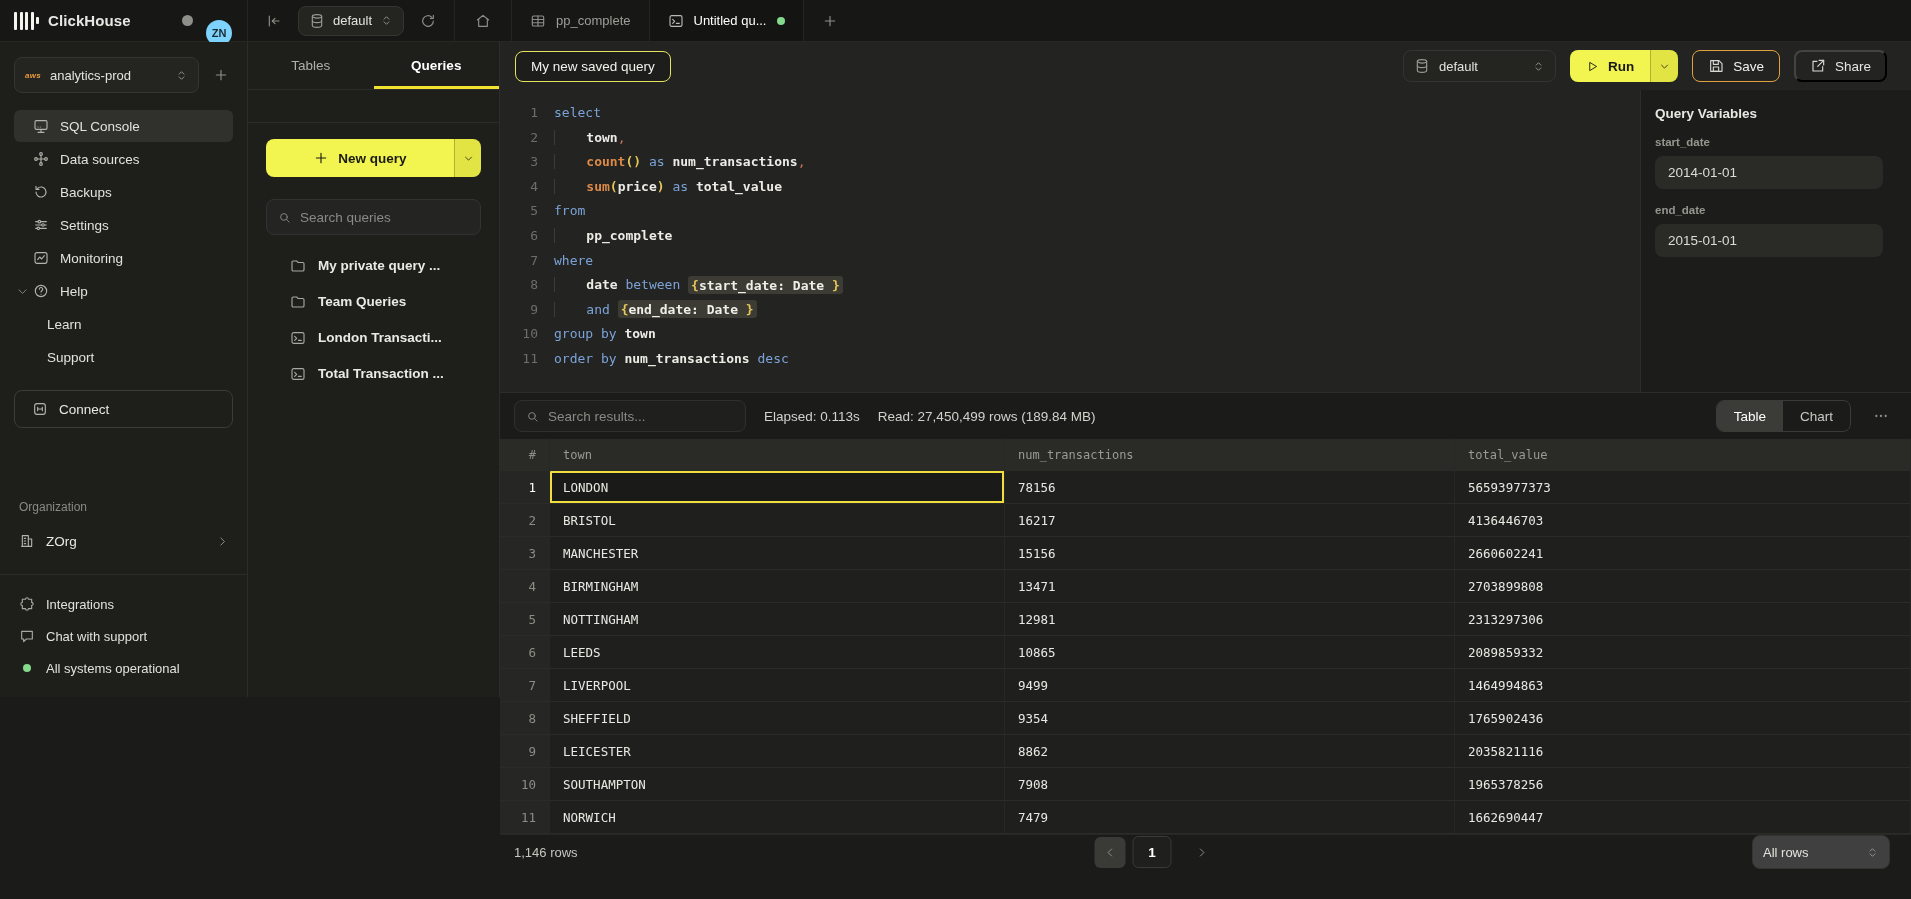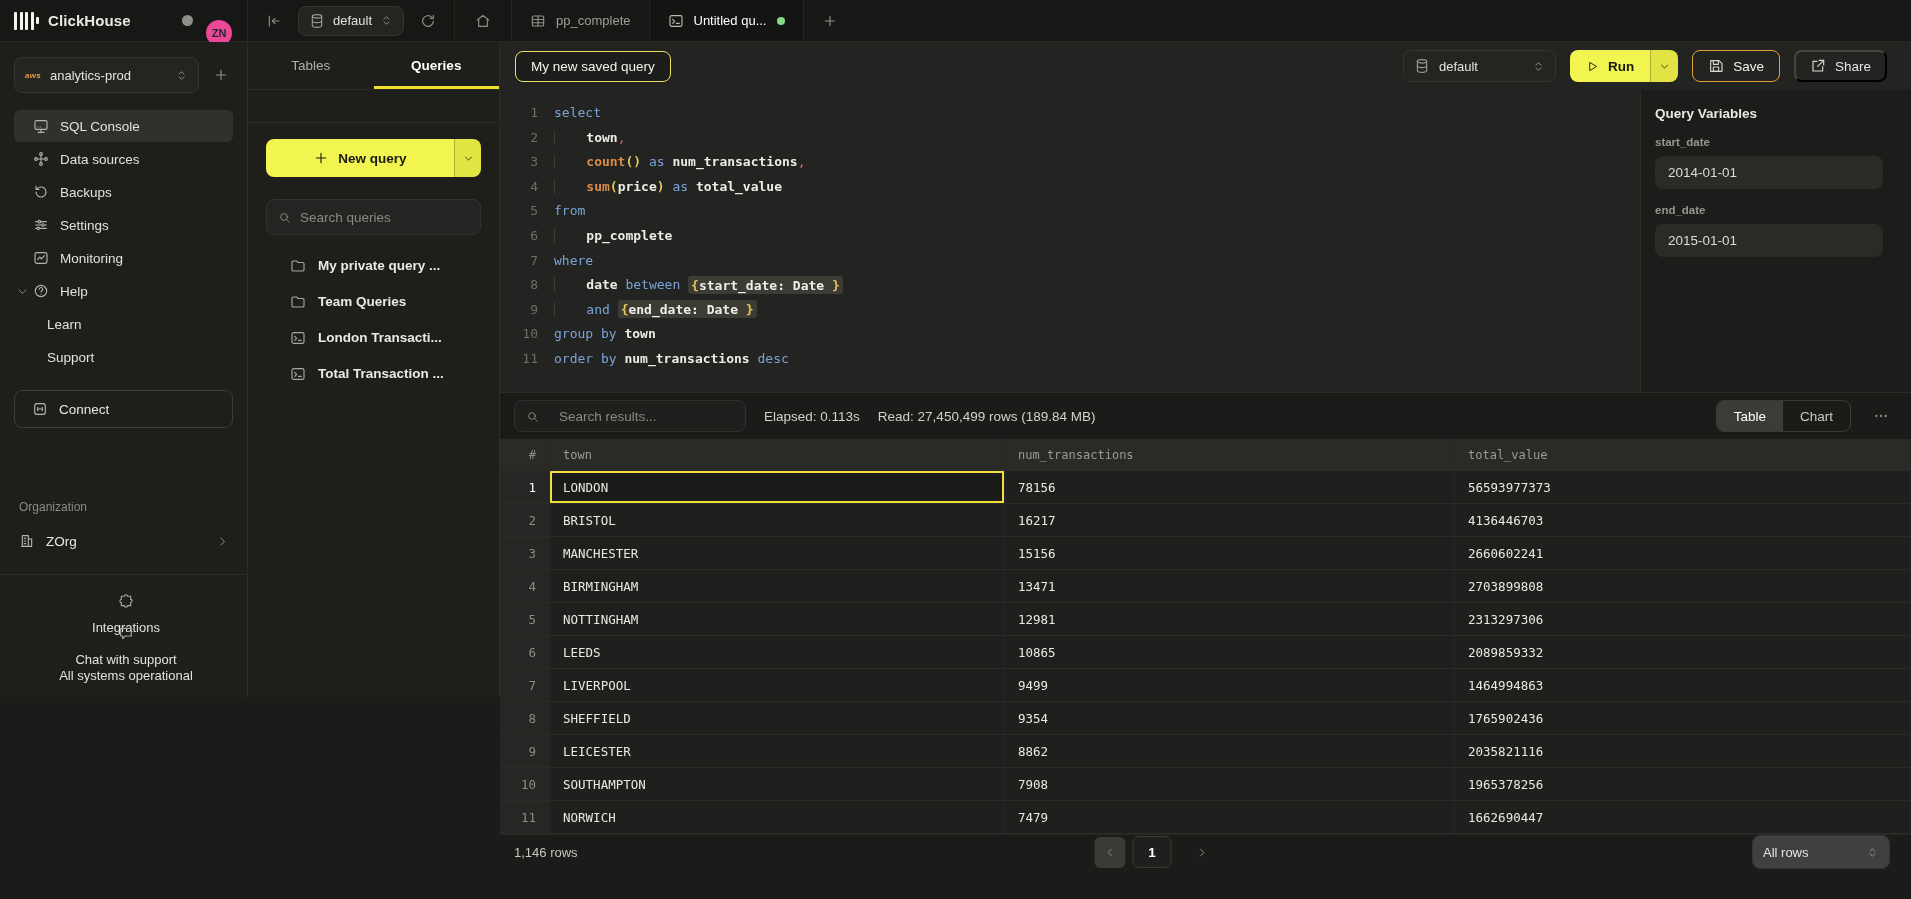--- a/index.html
+++ b/index.html
@@ -23,21 +23,21 @@
 
 
 .topbar{height:42px;flex:none;background:var(--topbar);display:flex;align-items:stretch;border-bottom:1px solid #262622;}
 .brand{width:248px;flex:none;display:flex;align-items:center;padding:0 15px 0 14px;gap:9px;border-right:1px solid var(--sep);}
 .logo{display:flex;align-items:center;gap:2.5px;}
 .logo i{display:block;width:3px;background:#f4f4ef;border-radius:1px;height:18px;}
 .logo i.short{height:7px;}
 .brand-name{font-size:15px;font-weight:700;letter-spacing:.1px;}
 .brand-right{margin-left:auto;display:flex;align-items:center;gap:13px;}
 .gray-dot{width:11px;height:11px;border-radius:50%;background:#8f8f89;}
-.avatar{width:26px;height:26px;border-radius:50%;background:#ec4899;color:#1c2930;font-size:11px;font-weight:700;display:flex;align-items:center;justify-content:center;margin-top:25px;}
+.avatar{width:26px;height:26px;border-radius:50%;background:#7dd3fc;color:#1c2930;font-size:11px;font-weight:700;display:flex;align-items:center;justify-content:center;margin-top:25px;}
 .tb-controls{display:flex;align-items:center;gap:12px;padding:0 14px;}
 .iconbtn{background:none;border:none;color:#8f8f89;display:inline-flex;align-items:center;justify-content:center;cursor:pointer;padding:4px;}
 .dropdown{display:inline-flex;align-items:center;gap:8px;background:#242421;border:1px solid #343430;border-radius:8px;padding:0 10px;height:30px;font-size:13px;color:#e3e3de;cursor:pointer;}
 .dropdown .ico{color:#9a9a93;}
 .tb-sep{width:1px;background:var(--sep);}
 .tb-home{width:56px;display:flex;align-items:center;justify-content:center;}
 .tab{display:flex;align-items:center;gap:10px;padding:0 18px;color:#9e9e98;font-size:13px;cursor:pointer;border-right:1px solid var(--sep);}
 .tab.active{background:#141412;color:#fff;}
 .tab .ico{color:#8f8f89;}
 .tab.active .ico{color:#b9b9b2;}
@@ -58,21 +58,21 @@
 .nav-item.indent{padding-left:33px;}
 .nav-item .prechev{position:absolute;left:2px;color:#8f8f89;}
 .connect{margin:16px 14px 0;height:38px;border:1px solid #3b3b37;border-radius:8px;background:none;color:var(--text);font-size:13.5px;display:flex;align-items:center;gap:11px;padding:0 17px;cursor:pointer;font-family:inherit;}
 .connect .ico{color:#b3b3ac;}
 .spacer{flex:1;}
 .org-label{padding:0 14px 10px 19px;font-size:12px;color:#8a8a84;}
 .org-row{height:34px;margin:0 14px 16px;display:flex;align-items:center;gap:11px;padding-left:5px;font-size:13.5px;cursor:pointer;}
 .org-row .ico{color:#b3b3ac;}
 .org-row .chev{margin-left:auto;margin-right:4px;color:#9a9a93;}
 .sfooter{border-top:1px solid var(--border);padding:18px 14px 6px;display:flex;flex-direction:column;gap:10px;}
-.sf-item{display:flex;align-items:center;gap:11px;padding-left:5px;font-size:13px;color:#e2e2dc;cursor:pointer;height:22px;flex-direction:column;}
+.sf-item{display:flex;align-items:center;gap:11px;padding-left:5px;font-size:13px;color:#e2e2dc;cursor:pointer;height:22px;}
 .sf-item .ico{color:#a8a8a1;}
 .status-dot{width:8px;height:8px;border-radius:50%;background:var(--green);margin:0 4px;}
 
 
 .qpanel{width:252px;flex:none;background:var(--sidebar);border-right:1px solid var(--border);display:flex;flex-direction:column;}
 .qtabs{height:48px;flex:none;display:flex;border-bottom:1px solid var(--border);}
 .qtab{flex:1;display:flex;align-items:center;justify-content:center;font-size:13.5px;color:#b0b0a9;cursor:pointer;border-bottom:3px solid transparent;padding-top:3px;}
 .qtab.active{color:#fff;font-weight:700;border-bottom-color:#f0e22e;}
 .qbody{padding:16px 18px;display:flex;flex-direction:column;}
 .select-full{justify-content:space-between;width:100%;height:36px;background:#222220;}
@@ -121,21 +121,21 @@
 .tok-chip .cl{color:#f0eee8;font-weight:700;}
 
 .qvars{width:271px;flex:none;background:#1c1c1a;border-left:1px solid var(--border);padding:16px 14px 0;}
 .qv-title{font-size:13.5px;font-weight:700;margin-bottom:4px;}
 .qv-label{margin-top:15px;font-size:11.5px;font-weight:700;color:#96968f;}
 .qv-input{margin-top:8px;width:228px;height:33px;background:#2a2a27;border-radius:8px;display:flex;align-items:center;padding:0 13px;font-size:13.5px;color:#dddDD7;color:#dcdcd6;cursor:text;}
 
 
 .results{flex:1;min-height:0;background:var(--results);border-top:1px solid var(--border);display:flex;flex-direction:column;}
 .rtoolbar{height:46px;flex:none;display:flex;align-items:center;gap:18px;padding:0 18px 0 14px;}
-.rsearch{width:232px;height:32px;background:#1f1f1d;border:1px solid #30302d;border-radius:8px;display:flex;align-items:center;gap:20px;padding:0 11px;color:#8a8a84;cursor:text;flex:none;}
+.rsearch{width:232px;height:32px;background:#1f1f1d;border:1px solid #30302d;border-radius:8px;display:flex;align-items:center;gap:9px;padding:0 11px;color:#8a8a84;cursor:text;flex:none;}
 .rstat{font-size:13.5px;color:#d2d2cc;}
 .vtoggle{display:flex;border:1px solid #3a3a36;border-radius:8px;overflow:hidden;height:32px;}
 .vseg{display:flex;align-items:center;padding:0 17px;font-size:13.5px;color:#c9c9c3;cursor:pointer;}
 .vseg.active{background:#3b3b37;color:#fff;}
 .rtable{flex:none;font-family:"DejaVu Sans Mono",monospace;}
 .rt-row{display:grid;grid-template-columns:50px 455px 450px 1fr;}
 .rt-row .cell{height:33px;display:flex;align-items:center;padding-left:13px;font-size:12.5px;color:#e9e9e3;background:var(--cell);border-bottom:1px solid var(--rowline);border-right:1px solid #272725;overflow:hidden;white-space:nowrap;}
 .rt-row .cell.num{justify-content:flex-end;padding-right:13px;padding-left:0;background:var(--numcol);color:#8d8d86;}
 .rt-head .cell{height:32px;background:var(--thead);color:#9b9b93;font-size:12px;border-bottom:1px solid var(--rowline);}
 .rt-head .cell.num{background:var(--thead);}

